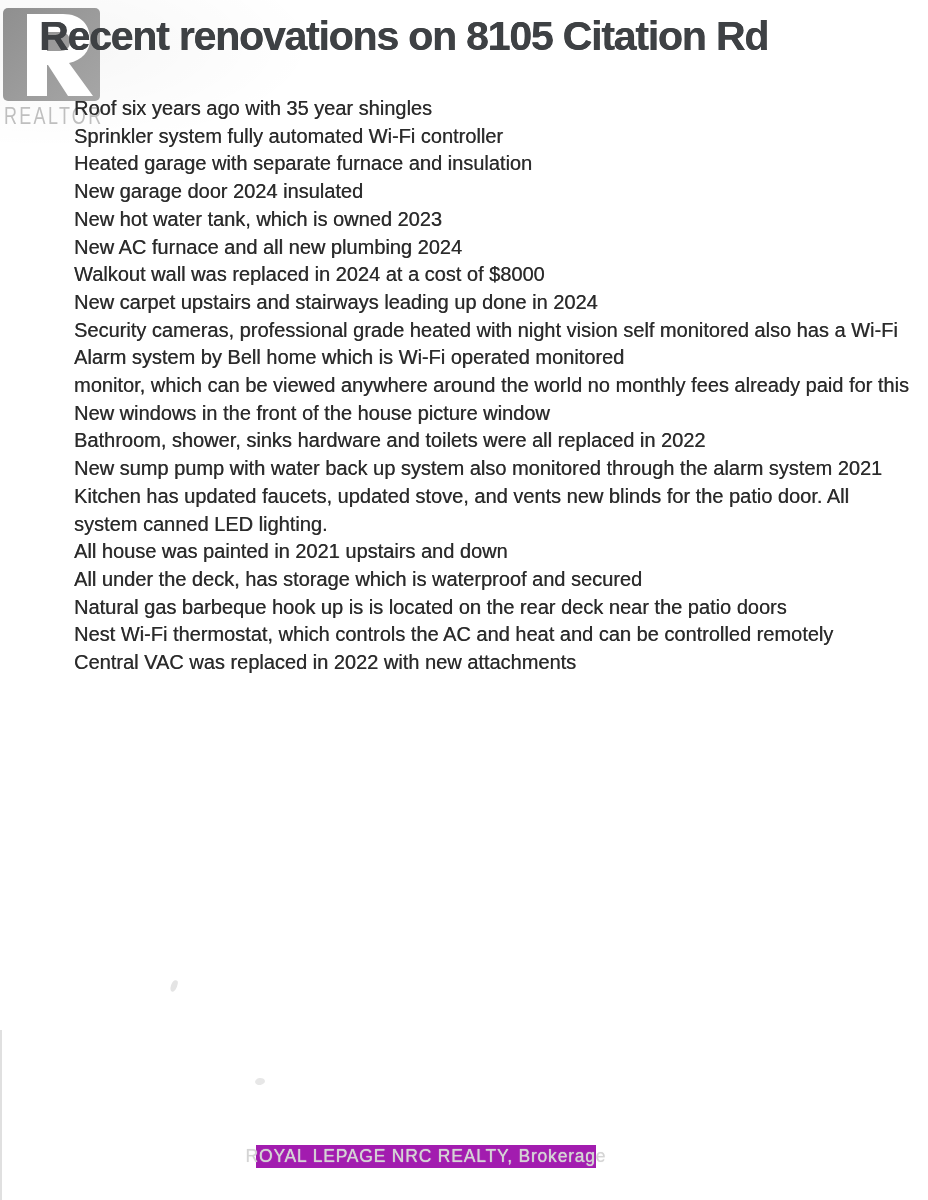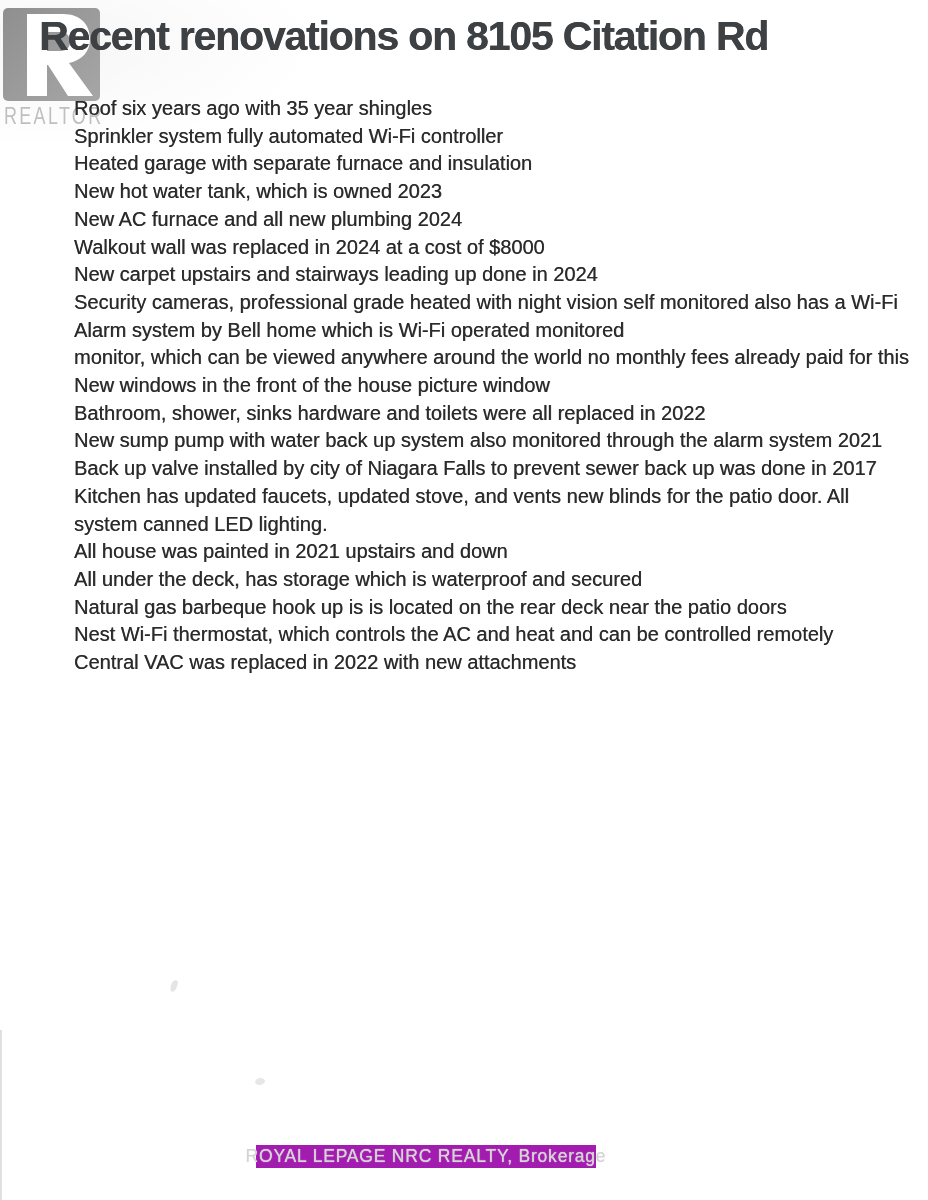--- a/index.html
+++ b/index.html
@@ -91,31 +91,31 @@
 </div>
 
 <div class="realtor-wordmark">REALTOR</div>
 
 <h1 class="page-title" style="margin:0;">Recent renovations on 8105 Citation Rd</h1>
 
 <div class="content">
     <div class="line">Roof six years ago with 35 year shingles</div>
     <div class="line">Sprinkler system fully automated Wi-Fi controller</div>
     <div class="line">Heated garage with separate furnace and insulation</div>
+    <div class="line">New garage door 2024 insulated</div>
     <div class="line">New hot water tank, which is owned 2023</div>
     <div class="line">New AC furnace and all new plumbing 2024</div>
     <div class="line">Walkout wall was replaced in 2024 at a cost of $8000</div>
     <div class="line">New carpet upstairs and stairways leading up done in 2024</div>
     <div class="line">Security cameras, professional grade heated with night vision self monitored also has a Wi-Fi</div>
     <div class="line">Alarm system by Bell home which is Wi-Fi operated monitored</div>
     <div class="line">monitor, which can be viewed anywhere around the world no monthly fees already paid for this</div>
     <div class="line">New windows in the front of the house picture window</div>
     <div class="line">Bathroom, shower, sinks hardware and toilets were all replaced in 2022</div>
     <div class="line">New sump pump with water back up system also monitored through the alarm system 2021</div>
-    <div class="line">Back up valve installed by city of Niagara Falls to prevent sewer back up was done in 2017</div>
     <div class="line">Kitchen has updated faucets, updated stove, and vents new blinds for the patio door. All</div>
     <div class="line">system canned LED lighting.</div>
     <div class="line">All house was painted in 2021 upstairs and down</div>
     <div class="line">All under the deck, has storage which is waterproof and secured</div>
     <div class="line">Natural gas barbeque hook up is is located on the rear deck near the patio doors</div>
     <div class="line">Nest Wi-Fi thermostat, which controls the AC and heat and can be controlled remotely</div>
     <div class="line">Central VAC was replaced in 2022 with new attachments</div>
   </div>
 
 <div class="speck-1"></div>

